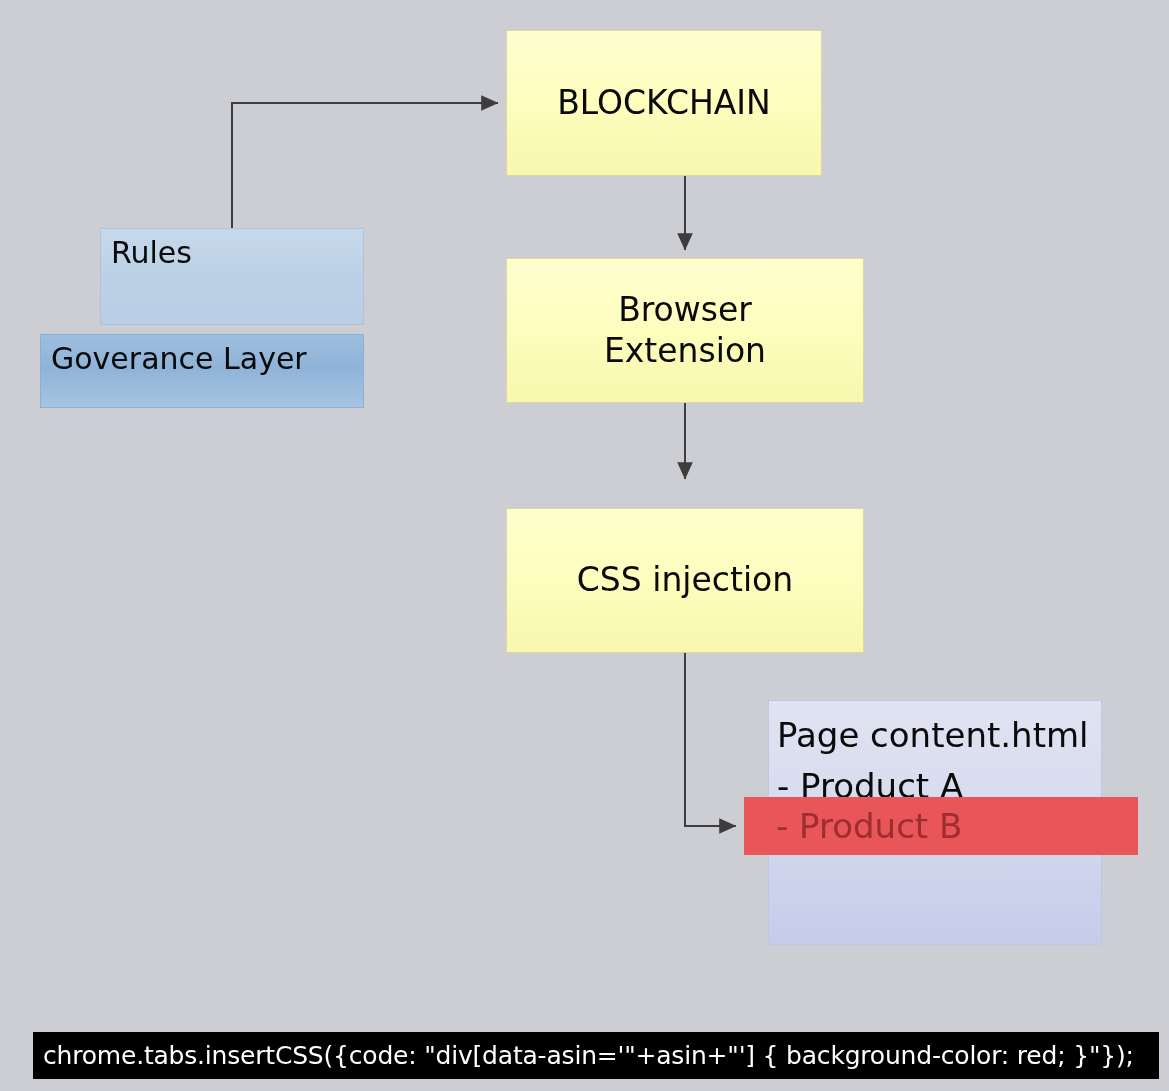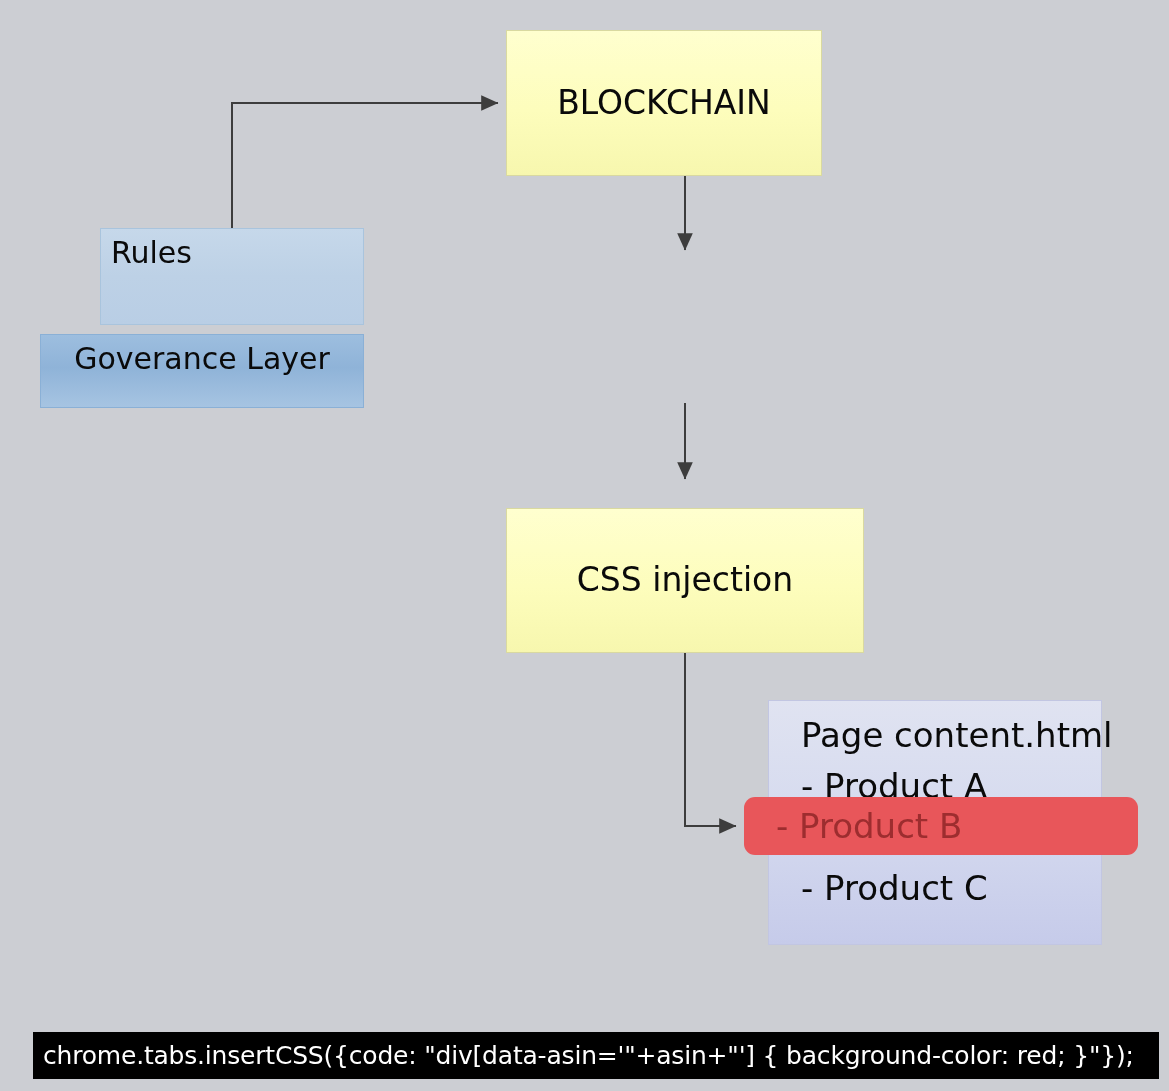--- a/index.html
+++ b/index.html
@@ -48,21 +48,21 @@
     background: linear-gradient(180deg, #ffffcf 0%, #fdfdbc 55%, #f7f7ae 100%);
     border: 1px solid #d9d9a0;
     font-size: 33px;
     font-weight: 400;
   }
 
   
   .node-blue-dark {
     background: linear-gradient(180deg, #9dbedf 0%, #8fb3d8 45%, #a6c4e2 100%);
     border: 1px solid #8ab0d6;
-    justify-content: center;
+    justify-content: flex-start;
     align-items: flex-start;
     padding: 6px 10px 0 10px;
     font-size: 30px;
   }
 
   .node-blue-light {
     background: linear-gradient(180deg, #c6d8ea 0%, #bdd1e6 50%, #b9cee5 100%);
     border: 1px solid #a9c4dd;
     flex-direction: column;
     align-items: flex-start;
@@ -86,34 +86,32 @@
     font-size: 34px;
     color: #0a0a0a;
     line-height: 1.0;
   }
   .page-panel .row {
     padding: 0 8px 0 8px;
     height: 51px;
     display: flex;
     align-items: center;
     white-space: nowrap;
-    margin-left: 24px;
   }
 
   .highlight-row {
     position: absolute;
     display: flex;
     align-items: center;
     box-sizing: border-box;
     background: #e8565a;
     color: #9d2d2f;
     font-size: 34px;
     padding-left: 32px;
     white-space: nowrap;
-    border-radius: 11px;
   }
 
   
   .code-bar {
     position: absolute;
     box-sizing: border-box;
     background: #000000;
     color: #ffffff;
     display: flex;
     align-items: center;
@@ -151,38 +149,41 @@
 
     <g>
       <path d="M685,632 L685,826 L736,826" fill="none" stroke="#3d3d3d" stroke-width="2" marker-end="url(#arrowhead)"></path>
     </g>
   </svg>
 
   <div class="node node-yellow" style="left:506px; top:30px; width:316px; height:146px;">
     <span>BLOCKCHAIN</span>
   </div>
 
+  <div class="node node-yellow" style="left:506px; top:258px; width:358px; height:145px; flex-direction:column;">
+    <span>Browser</span>
+    <span>Extension</span>
+  </div>
 
   <div class="node node-yellow" style="left:506px; top:487px; width:358px; height:145px;margin-top:21px;">
     <span>CSS injection</span>
   </div>
 
   <div class="node node-blue-dark" style="left:40px; top:334px; width:324px; height:74px;">
     <span>Goverance Layer</span>
   </div>
 
   <div class="node node-blue-light" style="left:100px; top:228px; width:264px; height:97px;">
     <span class="line">Rules</span>
   </div>
 
   <div class="page-panel" style="left:768px; top:700px; width:334px; height:245px;">
     <div class="row">Page content.html</div>
     <div class="row">- Product A</div>
     <div class="row"></div>
-    <div class="row">- Product C</div>
   </div>
 
   <div class="highlight-row" style="left:744px; top:797px; width:394px; height:58px;">
     <span>- Product B</span>
   </div>
 
   <div class="code-bar" style="left:33px; top:1032px; width:1126px; height:47px;">
     <span>chrome.tabs.insertCSS({code: "div[data-asin='"+asin+"'] { background-color: red; }"});</span>
   </div>
 

